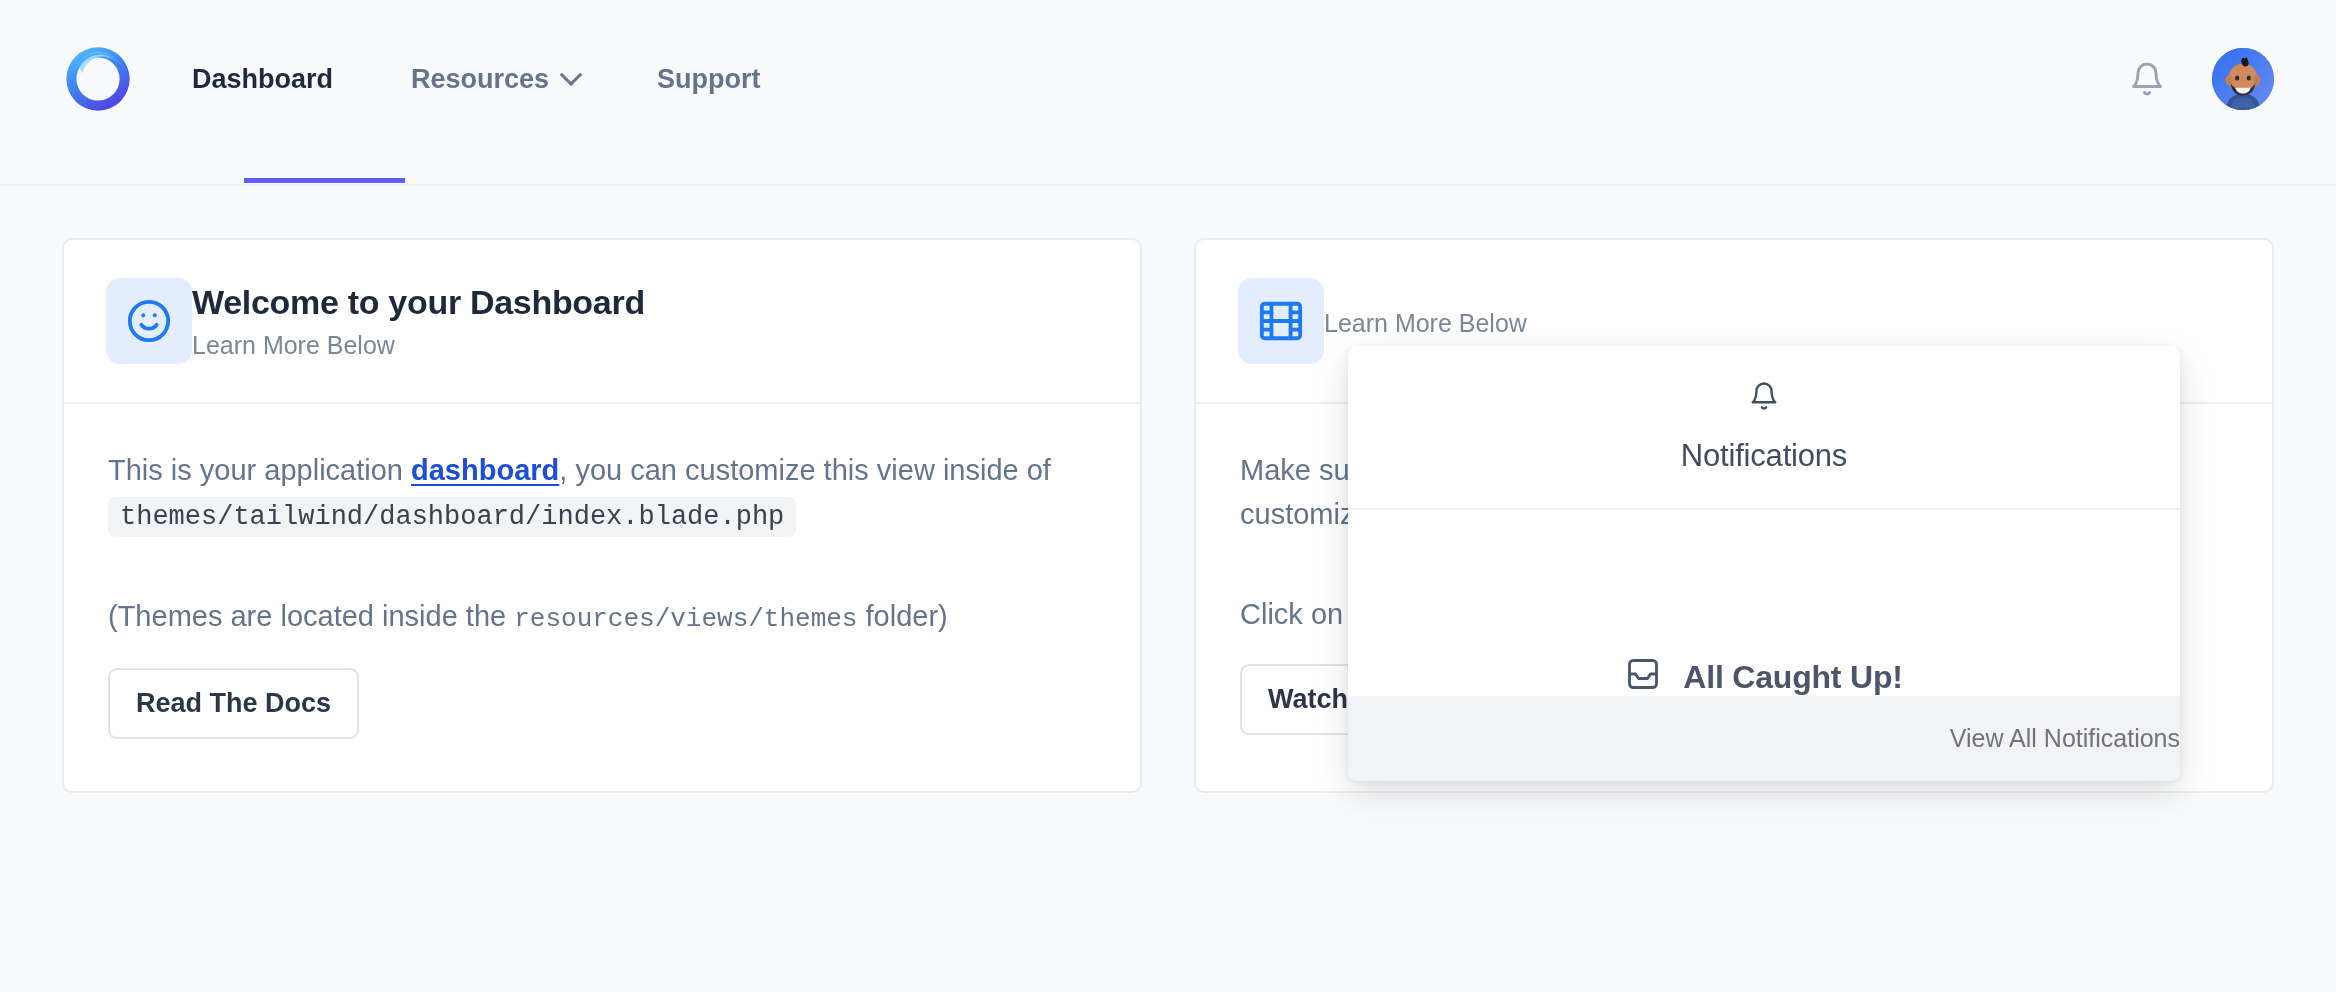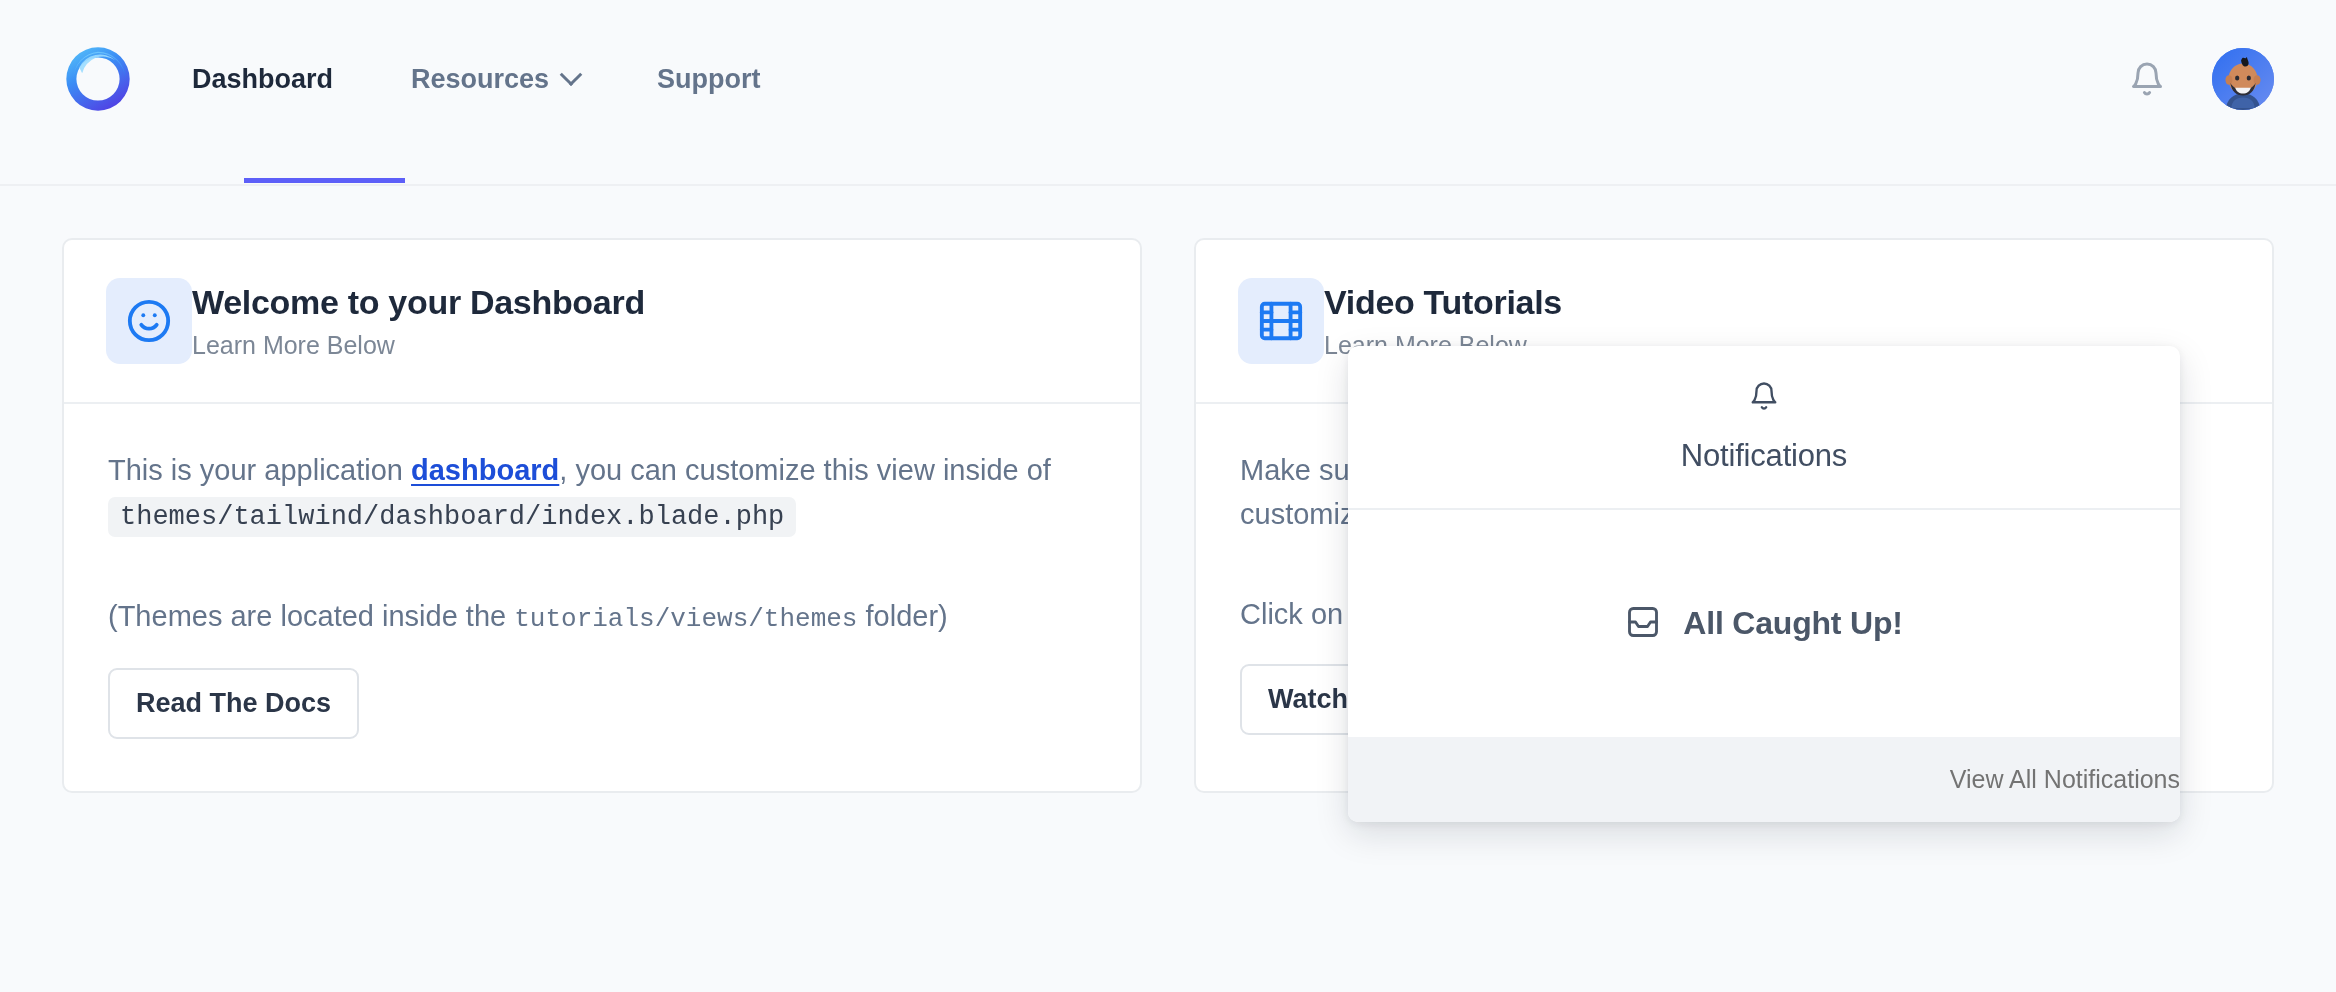--- a/index.html
+++ b/index.html
@@ -236,23 +236,23 @@
     flex-direction: column;
   }
 
   .dd-head-title {
     font-size: 31px;
     color: #414e62;
     letter-spacing: -0.2px;
   }
 
   .dd-body {
-    height: 227px;
-    display: flex;
-    align-items: center;
+    height: 186px;
+    display: flex;
+    align-items: flex-end;
     justify-content: center;
     gap: 22px;
     background: #ffffff;
   }
 
   .dd-empty-text {
     font-size: 32px;
     font-weight: bold;
     color: #4b5768;
     letter-spacing: -0.2px;
@@ -357,21 +357,21 @@
         <div class="card-sub">Learn More Below</div>
       </div>
     </div>
 
     <div class="card-body">
       <p class="para">
         <span>This is your application </span><a class="link">dashboard</a><span>, you can customize this view inside of </span><span class="code-chip">themes/tailwind/dashboard/index.blade.php</span>
       </p>
 
       <p class="para">
-        <span>(Themes are located inside the </span><span class="code-plain">tutorials/views/themes</span><span> folder)</span>
+        <span>(Themes are located inside the </span><span class="code-plain">resources/views/themes</span><span> folder)</span>
       </p>
 
       <button class="btn">Read The Docs</button>
     </div>
   </section>
 
   <section class="card">
     <div class="card-head">
       <div class="card-icon">
         <svg width="46" height="46" viewBox="0 0 24 24" fill="none" stroke="#1d7af3" stroke-width="2" stroke-linecap="round" stroke-linejoin="round" aria-hidden="true">
@@ -379,21 +379,20 @@
           <line x1="7" y1="3" x2="7" y2="21"></line>
           <line x1="17" y1="3" x2="17" y2="21"></line>
           <line x1="2" y1="12" x2="22" y2="12"></line>
           <line x1="2" y1="7.5" x2="7" y2="7.5"></line>
           <line x1="2" y1="16.5" x2="7" y2="16.5"></line>
           <line x1="17" y1="7.5" x2="22" y2="7.5"></line>
           <line x1="17" y1="16.5" x2="22" y2="16.5"></line>
         </svg>
       </div>
       <div>
-        <div class="card-title">Video Tutorials</div>
         <div class="card-sub">Learn More Below</div>
       </div>
     </div>
 
     <div class="card-body">
       <p class="para">Make sure to watch the video tutorials to learn more how to use and customize Wave.</p>
       <p class="para">Click on the button below to checkout the video tutorials.</p>
       <button class="btn">Watch The Videos</button>
     </div>
   </section>

